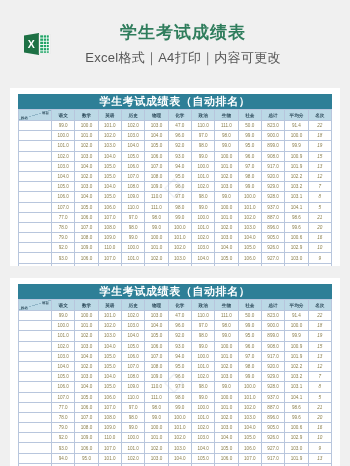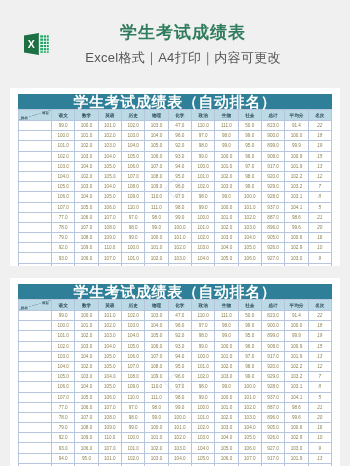--- a/index.html
+++ b/index.html
@@ -36,21 +36,21 @@
     padding:6px 4px 0 4px;
     box-sizing:border-box;
     overflow:hidden;
   }
   .sheet.first{height:178px;}
   .sheet.second{height:188px;}
 
   .banner{
     background:#2e7f97;color:#fff;
     text-align:center;font-weight:bold;
-    font-size:15px;letter-spacing:.6px;
+    font-size:11px;letter-spacing:.6px;
     height:15px;line-height:15px;
     margin:0 4px;
   }
 
   table.grid{
     border-collapse:collapse;
     width:calc(100% - 8px);
     margin:0 4px;
     table-layout:fixed;
   }

